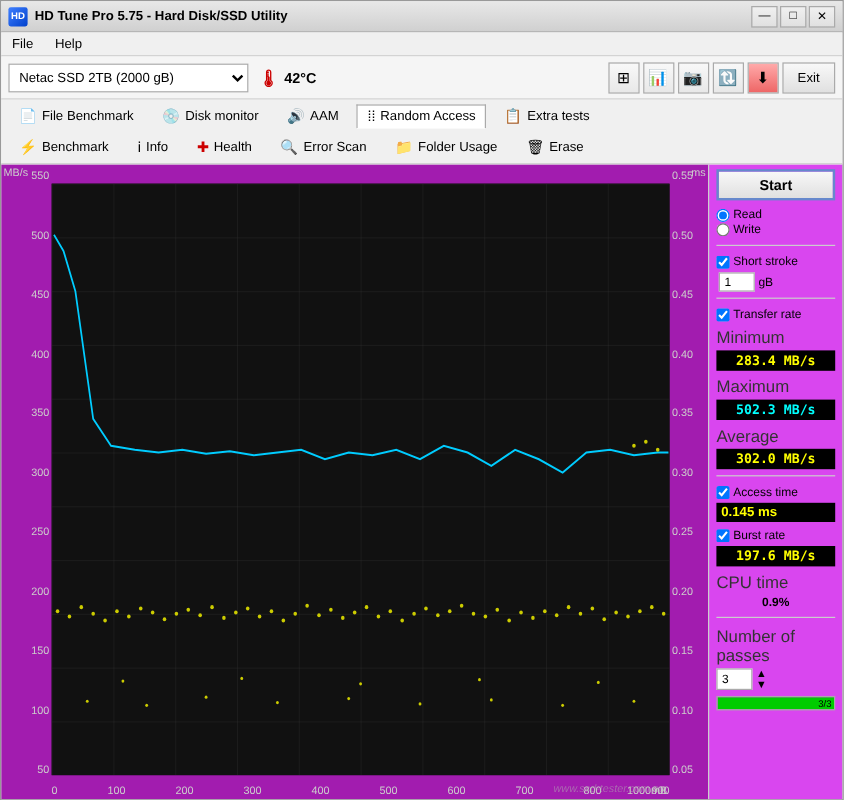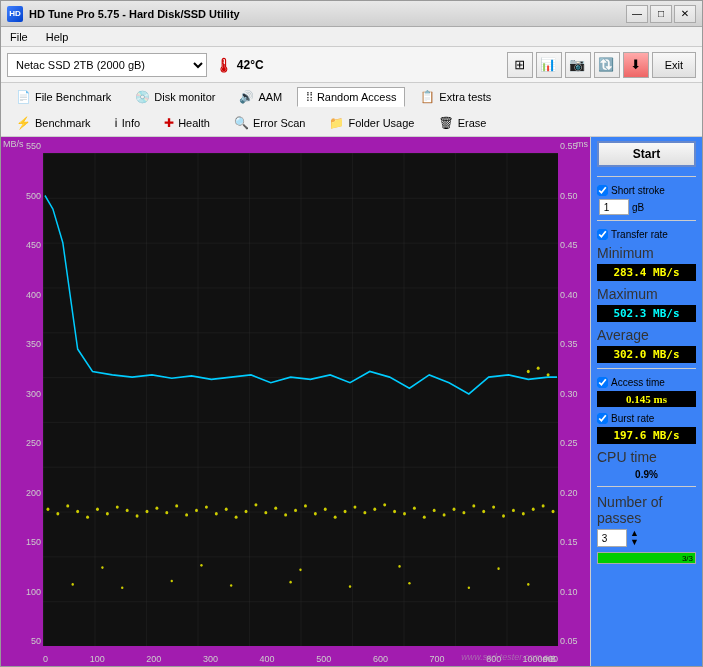--- a/index.html
+++ b/index.html
@@ -232,21 +232,21 @@
     .watermark {
       position: absolute;
       bottom: 4px;
       right: 36px;
       color: rgba(180,180,180,0.5);
       font-size: 9px;
       font-style: italic;
     }
     .side-panel {
       width: 112px;
-      background: #3b82f6;
+      background: #d946ef;
       border-left: 1px solid #ccc;
       padding: 4px 6px;
       display: flex;
       flex-direction: column;
       gap: 3px;
       overflow-y: auto;
     }
     .start-btn {
       background: linear-gradient(to bottom, #f8f8f8, #e0e0e0);
       border: 2px solid #6688cc;
@@ -303,23 +303,23 @@
       text-align: center;
       padding: 2px 4px;
       font-family: monospace;
     }
     .stat-value.cyan { color: #00ffff; }
     .access-value {
       background: #000;
       color: #ffff00;
       font-size: 11px;
       font-weight: bold;
-      text-align: center;
+      text-align: left;
       padding: 2px 4px;
-      font-family: Liberation Serif, serif;
+      font-family: Liberation Sans, sans-serif;
     }
     .cpu-value {
       font-size: 10px;
       font-weight: bold;
       text-align: center;
       padding: 1px 0;
     }
     .passes-row {
       display: flex;
       align-items: center;
@@ -624,20 +624,30 @@
         <span>800</span>
         <span>900</span>
       </div>
       <span class="chart-x-unit">1000mB</span>
       <div class="watermark">www.ssd-tester.com.au</div>
     </div>
 
     <div class="side-panel">
       <button class="start-btn">Start</button>
 
+      <div class="radio-group">
+        <label class="radio-item">
+          <input type="radio" name="rw" checked="" style="">
+          <span>Read</span>
+        </label>
+        <label class="radio-item">
+          <input type="radio" name="rw" style="">
+          <span>Write</span>
+        </label>
+      </div>
 
       <div class="section-divider"></div>
 
       <label class="checkbox-item">
         <input type="checkbox" checked="" style="">
         <span>Short stroke</span>
       </label>
       <div class="short-stroke-row">
         <input class="short-stroke-input" type="number" value="1" style="">
         <span>gB</span>

